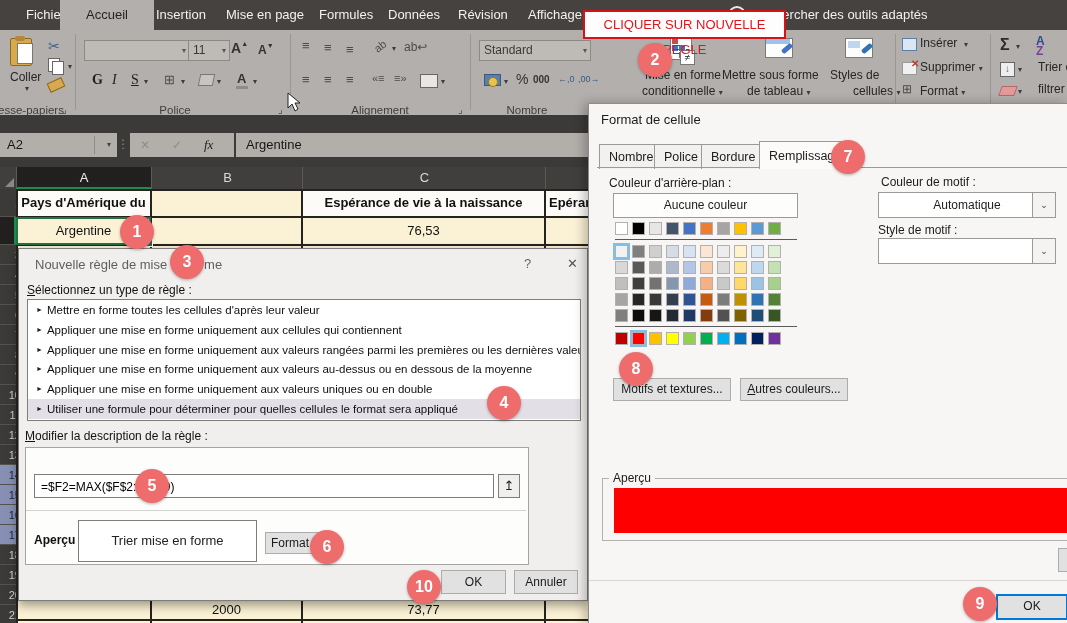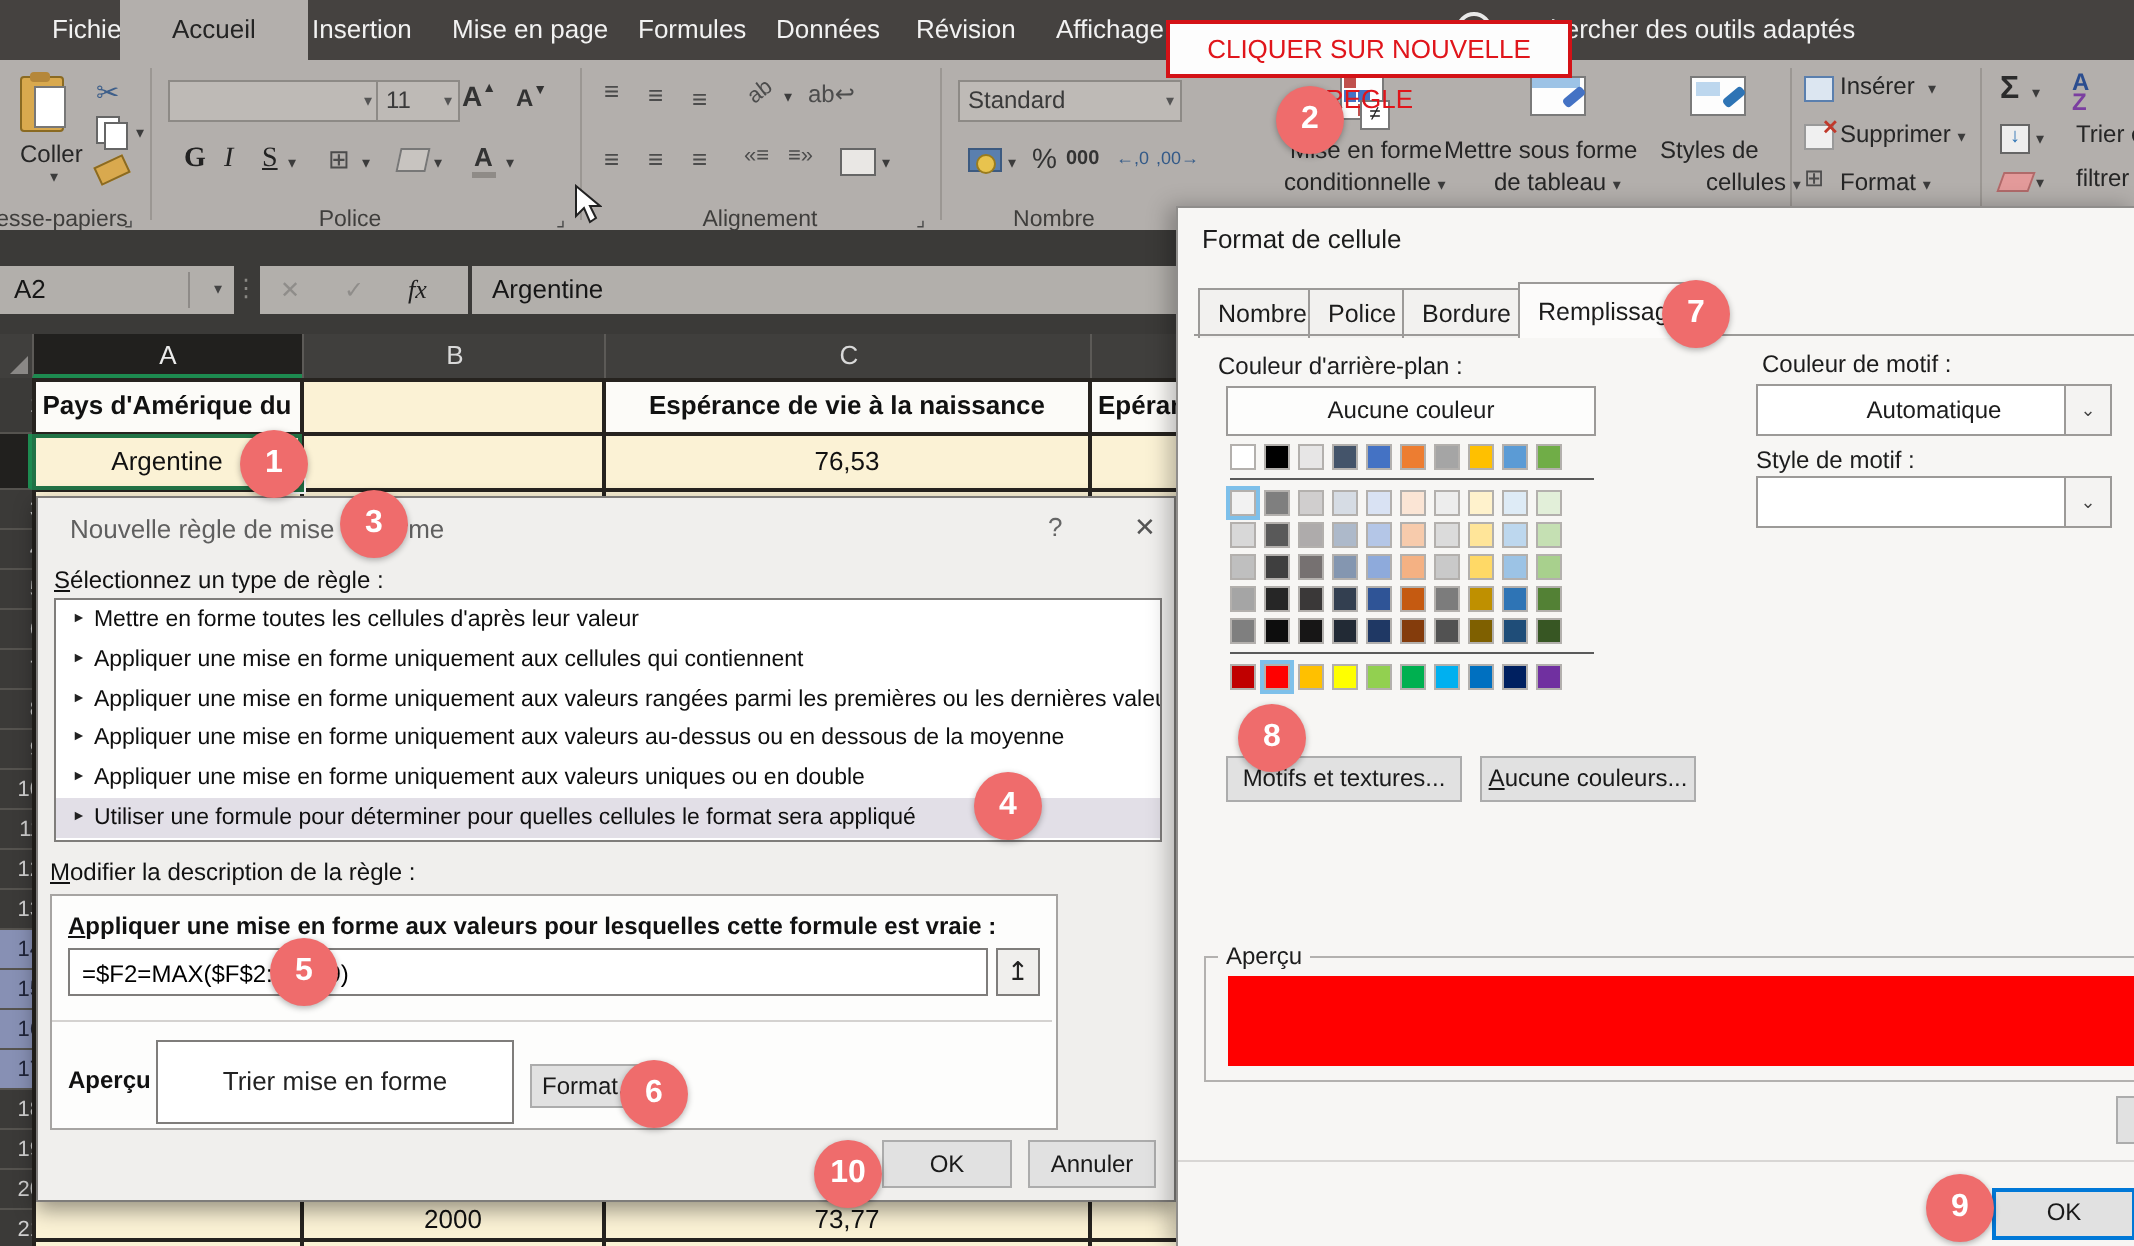--- a/index.html
+++ b/index.html
@@ -321,21 +321,20 @@
     <div class="lbox" style="left:8px;top:50px;width:552px;height:120px;">
       <div class="ritem"><span class="arr">►</span><span>Mettre en forme toutes les cellules d'après leur valeur</span></div>
       <div class="ritem"><span class="arr">►</span><span>Appliquer une mise en forme uniquement aux cellules qui contiennent</span></div>
       <div class="ritem"><span class="arr">►</span><span>Appliquer une mise en forme uniquement aux valeurs rangées parmi les premières ou les dernières valeurs</span></div>
       <div class="ritem"><span class="arr">►</span><span>Appliquer une mise en forme uniquement aux valeurs au-dessus ou en dessous de la moyenne</span></div>
       <div class="ritem"><span class="arr">►</span><span>Appliquer une mise en forme uniquement aux valeurs uniques ou en double</span></div>
       <div class="ritem selected"><span class="arr">►</span><span>Utiliser une formule pour déterminer pour quelles cellules le format sera appliqué</span></div>
     </div>
     <div class="abs u1 nw" style="left:6px;top:180px;font-size:12px;color:#111;">Modifier la description de la règle :</div>
     <div class="abs" style="left:6px;top:198px;width:502px;height:116px;background:#fdfdfc;border:1px solid #a6a4a2;">
-      <div class="abs u1 nw" style="left:8px;top:8px;font-size:12px;font-weight:bold;color:#111;">Appliquer une mise en forme aux valeurs pour lesquelles cette formule est vraie :</div>
       <div class="abs" style="left:8px;top:26px;width:460px;height:24px;background:#fff;border:1px solid #7f7d7b;font-size:12px;line-height:24px;padding-left:6px;box-sizing:border-box;">=$F2=MAX($F$2:$F$49)</div>
       <div class="abs" style="left:472px;top:26px;width:22px;height:24px;background:#f0efed;border:1px solid #7f7d7b;text-align:center;line-height:22px;font-size:13px;color:#222;box-sizing:border-box;">↥</div>
       <div class="abs" style="left:0;top:62px;width:500px;height:1px;background:#d4d2d0;"></div>
       <div class="abs nw" style="left:8px;top:85px;font-size:12px;font-weight:bold;color:#111;">Aperçu :</div>
       <div class="abs" style="left:52px;top:72px;width:177px;height:40px;background:#fff;border:1px solid #7f7d7b;text-align:center;line-height:40px;font-size:13px;color:#222;">Trier mise en forme</div>
       <div class="dbtn" style="left:239px;top:84px;width:58px;height:20px;line-height:20px;">Format...</div>
     </div>
     <div class="dbtn" style="left:422px;top:321px;width:63px;height:22px;line-height:22px;">OK</div>
     <div class="dbtn" style="left:495px;top:321px;width:62px;height:22px;line-height:22px;">Annuler</div>
   </div>
@@ -433,21 +432,21 @@
           <div class="sw" style="background: rgb(255, 255, 0);"></div>
           <div class="sw" style="background: rgb(146, 208, 80);"></div>
           <div class="sw" style="background: rgb(0, 176, 80);"></div>
           <div class="sw" style="background: rgb(0, 176, 240);"></div>
           <div class="sw" style="background: rgb(0, 112, 192);"></div>
           <div class="sw" style="background: rgb(0, 32, 96);"></div>
           <div class="sw" style="background: rgb(112, 48, 160);"></div>
         </div>
       </div>
     <div class="dbtn" style="left:24px;top:274px;width:116px;height:21px;line-height:21px;">Motifs et textures...</div>
-    <div class="dbtn u1" style="left:151px;top:274px;width:106px;height:21px;line-height:21px;">Aucune couleurs...</div>
+    <div class="dbtn u1" style="left:151px;top:274px;width:106px;height:21px;line-height:21px;">Autres couleurs...</div>
     <div class="abs flabel nw" style="left:292px;top:71px;">Couleur de motif :</div>
     <div class="abs" style="left:289px;top:88px;width:176px;height:24px;background:#fff;border:1px solid #9c9a98;font-size:12px;line-height:24px;text-align:center;color:#1c1c1c;">
       <span>Automatique</span>
       <span class="abs" style="right:0;top:0;width:22px;height:24px;border-left:1px solid #9c9a98;background:#f4f3f2;font-size:9px;color:#444;line-height:24px;">⌄</span>
     </div>
     <div class="abs flabel nw" style="left:289px;top:119px;">Style de motif :</div>
     <div class="abs" style="left:289px;top:134px;width:176px;height:24px;background:#fff;border:1px solid #9c9a98;">
       <span class="abs" style="right:0;top:0;width:22px;height:24px;border-left:1px solid #9c9a98;background:#f4f3f2;font-size:9px;color:#444;line-height:24px;text-align:center;">⌄</span>
     </div>
     <div class="abs" style="left:13px;top:374px;width:466px;height:61px;border:1px solid #b3b1af;">

